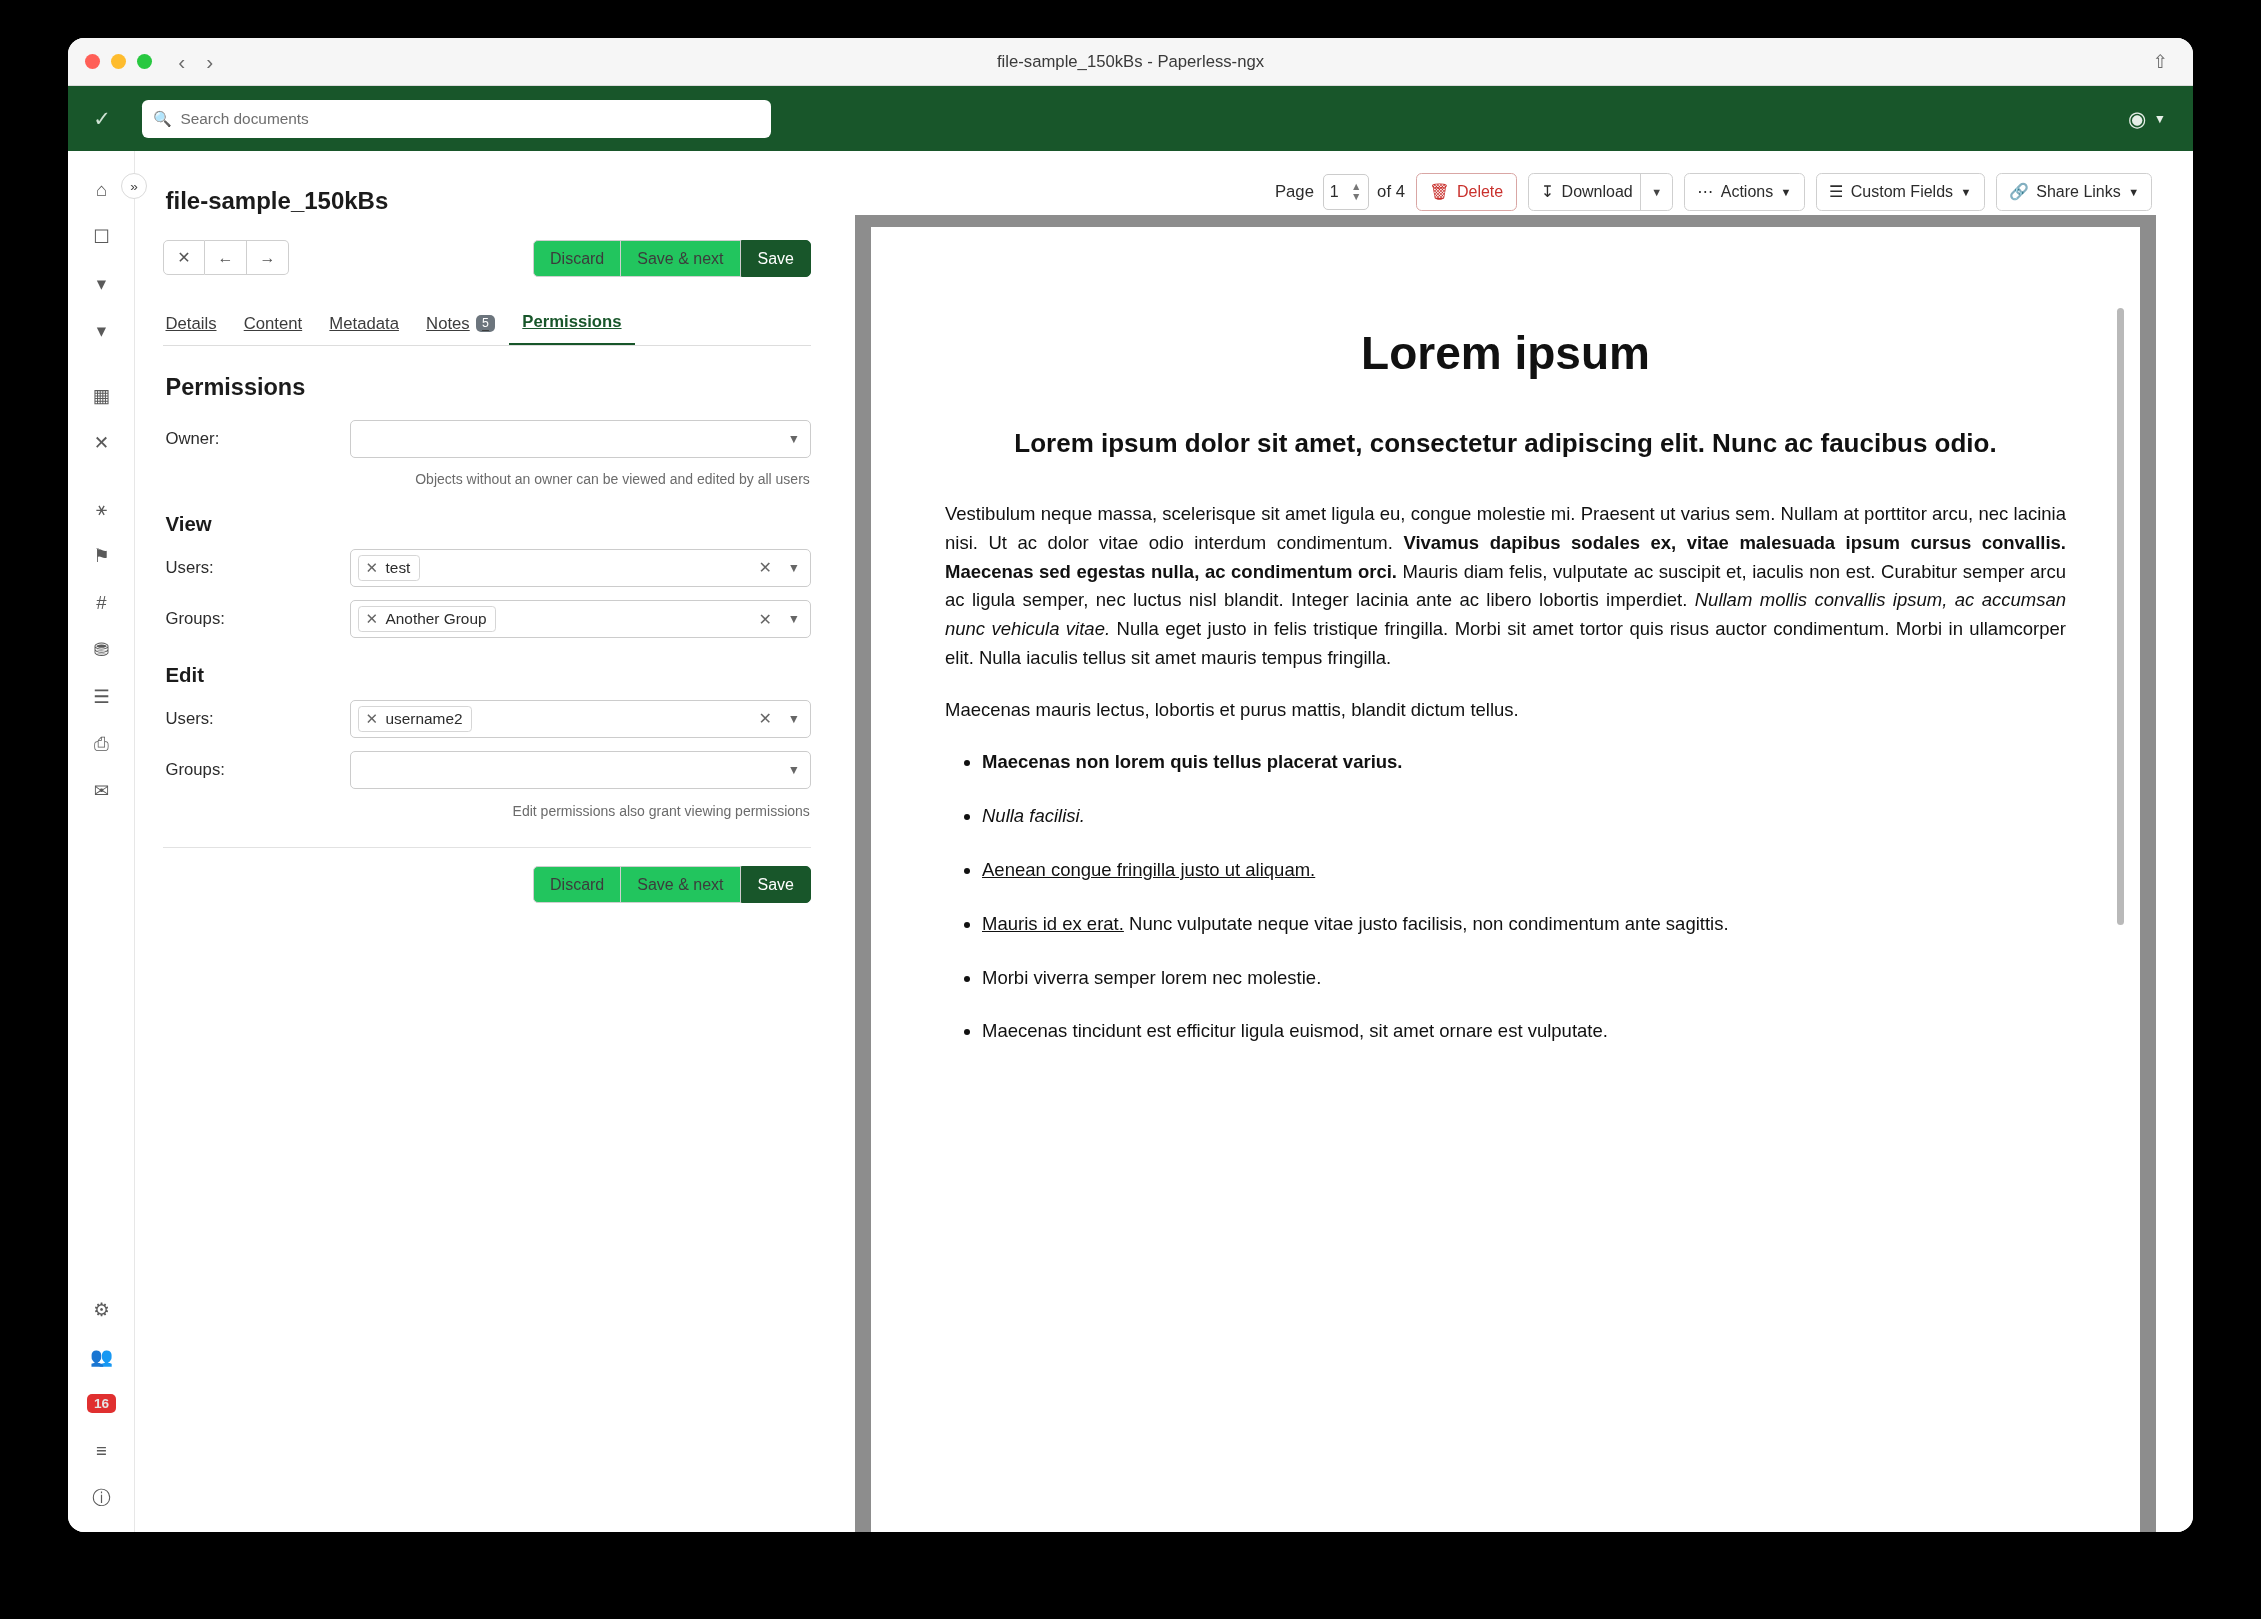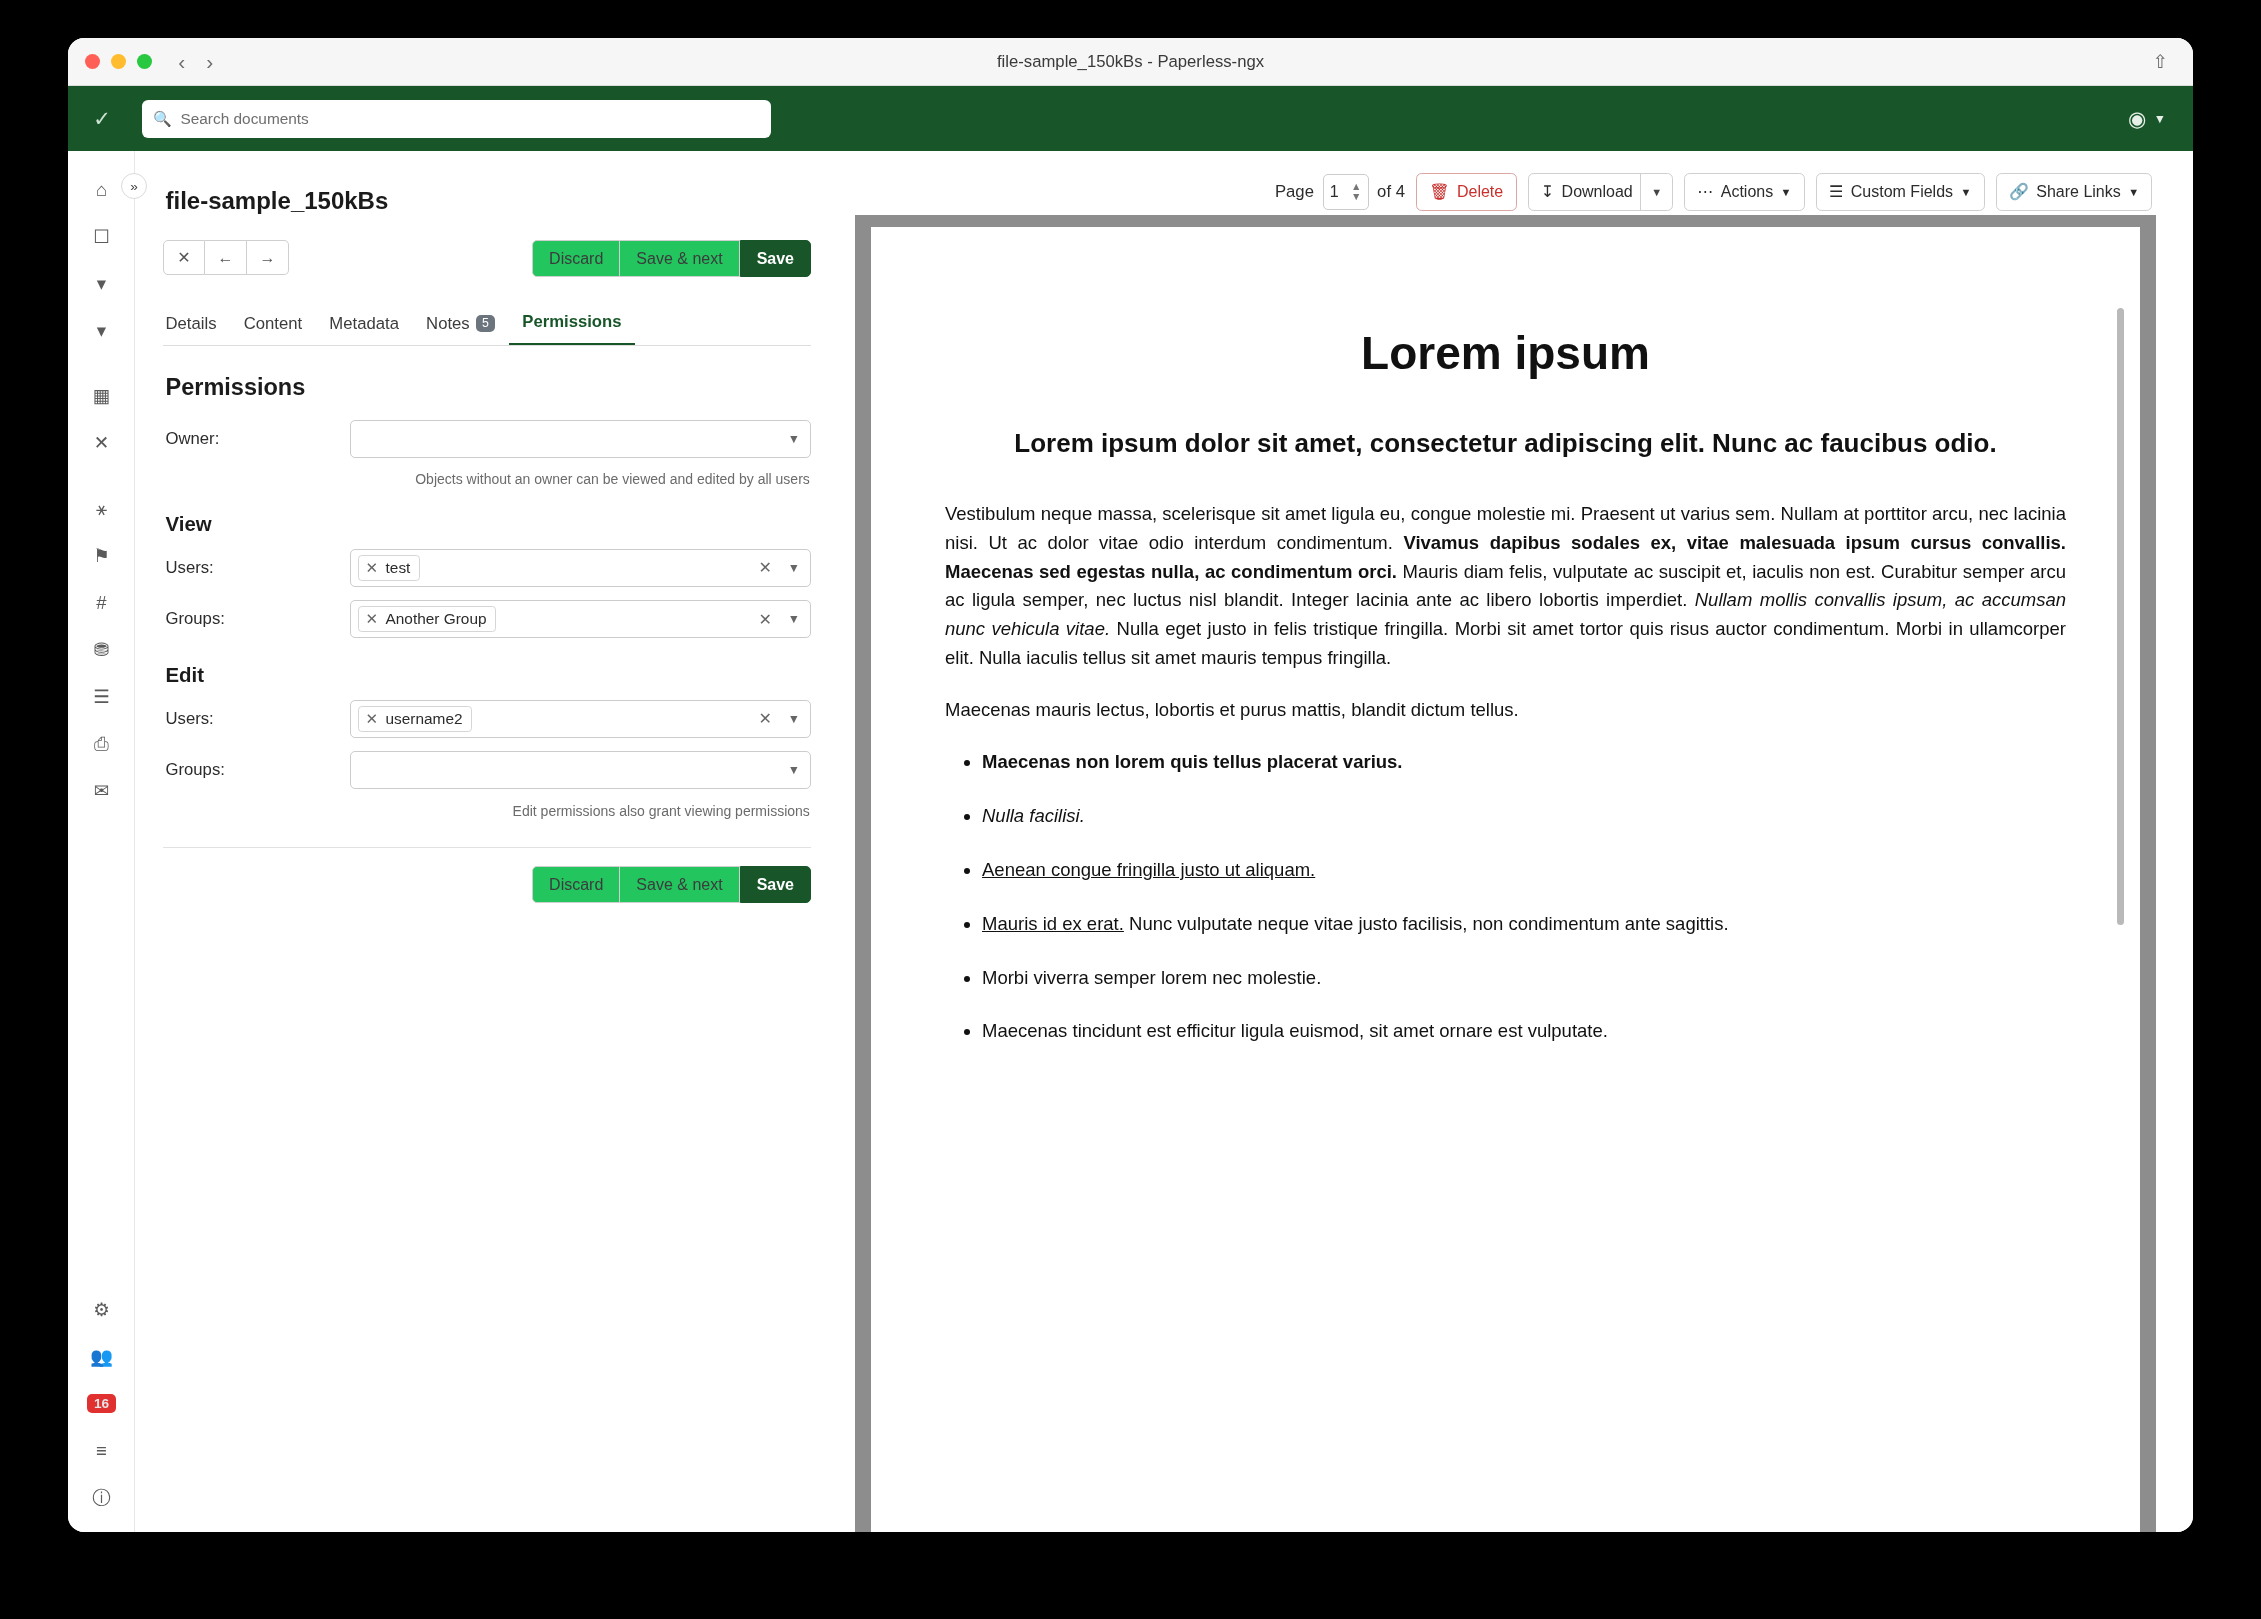--- a/index.html
+++ b/index.html
@@ -113,33 +113,33 @@
 
   .savebar { display: flex; justify-content: flex-end; margin-top: -35px; }
   .btn {
     height: 37px; padding: 0 16px; font-size: 16px;
     display: flex; align-items: center; justify-content: center;
     border: 0.6px solid #cfcfcf; background: #22c55e; color: #3c3c3c;
   }
   .btn.discard { border-radius: 5px 0 0 5px; }
   .btn.savenext { border-left: none; }
   .btn.save {
-    background: #18562a; border-color: #18562a; color: #fff; font-weight: bold;
+    background: #18562a; border-color: #18562a; color: #fff; font-weight: normal;
     border-radius: 0 5px 5px 0;
   }
 
   
   .tabs {
     display: flex; gap: 0; align-items: flex-end;
     border-bottom: 0.6px solid #dddddd;
     margin-top: 28px;
   }
   .tab {
     padding: 7.4px 13.6px 11px 13.6px;
-    font-size: 16.7px; color: #3c3c3c;
+    font-size: 16.7px; color: #3c3c3c; text-decoration: underline;
   }
   .tab:first-child { padding-left: 2.5px; }
   .tab.active { color: #18562a; font-weight: bold; border-bottom: 2.5px solid #18562a; }
   .notes-badge {
     background: #6c757d; color: #fff; font-size: 12.3px;
     border-radius: 5px; padding: 1.2px 6.2px; margin-left: 6.2px;
     position: relative; top: -1.9px;
   }
 
   .section-title { font-size: 23.5px; font-weight: bold; color: #1b1b1b; margin: 28px 0 18.5px 2.5px; }

